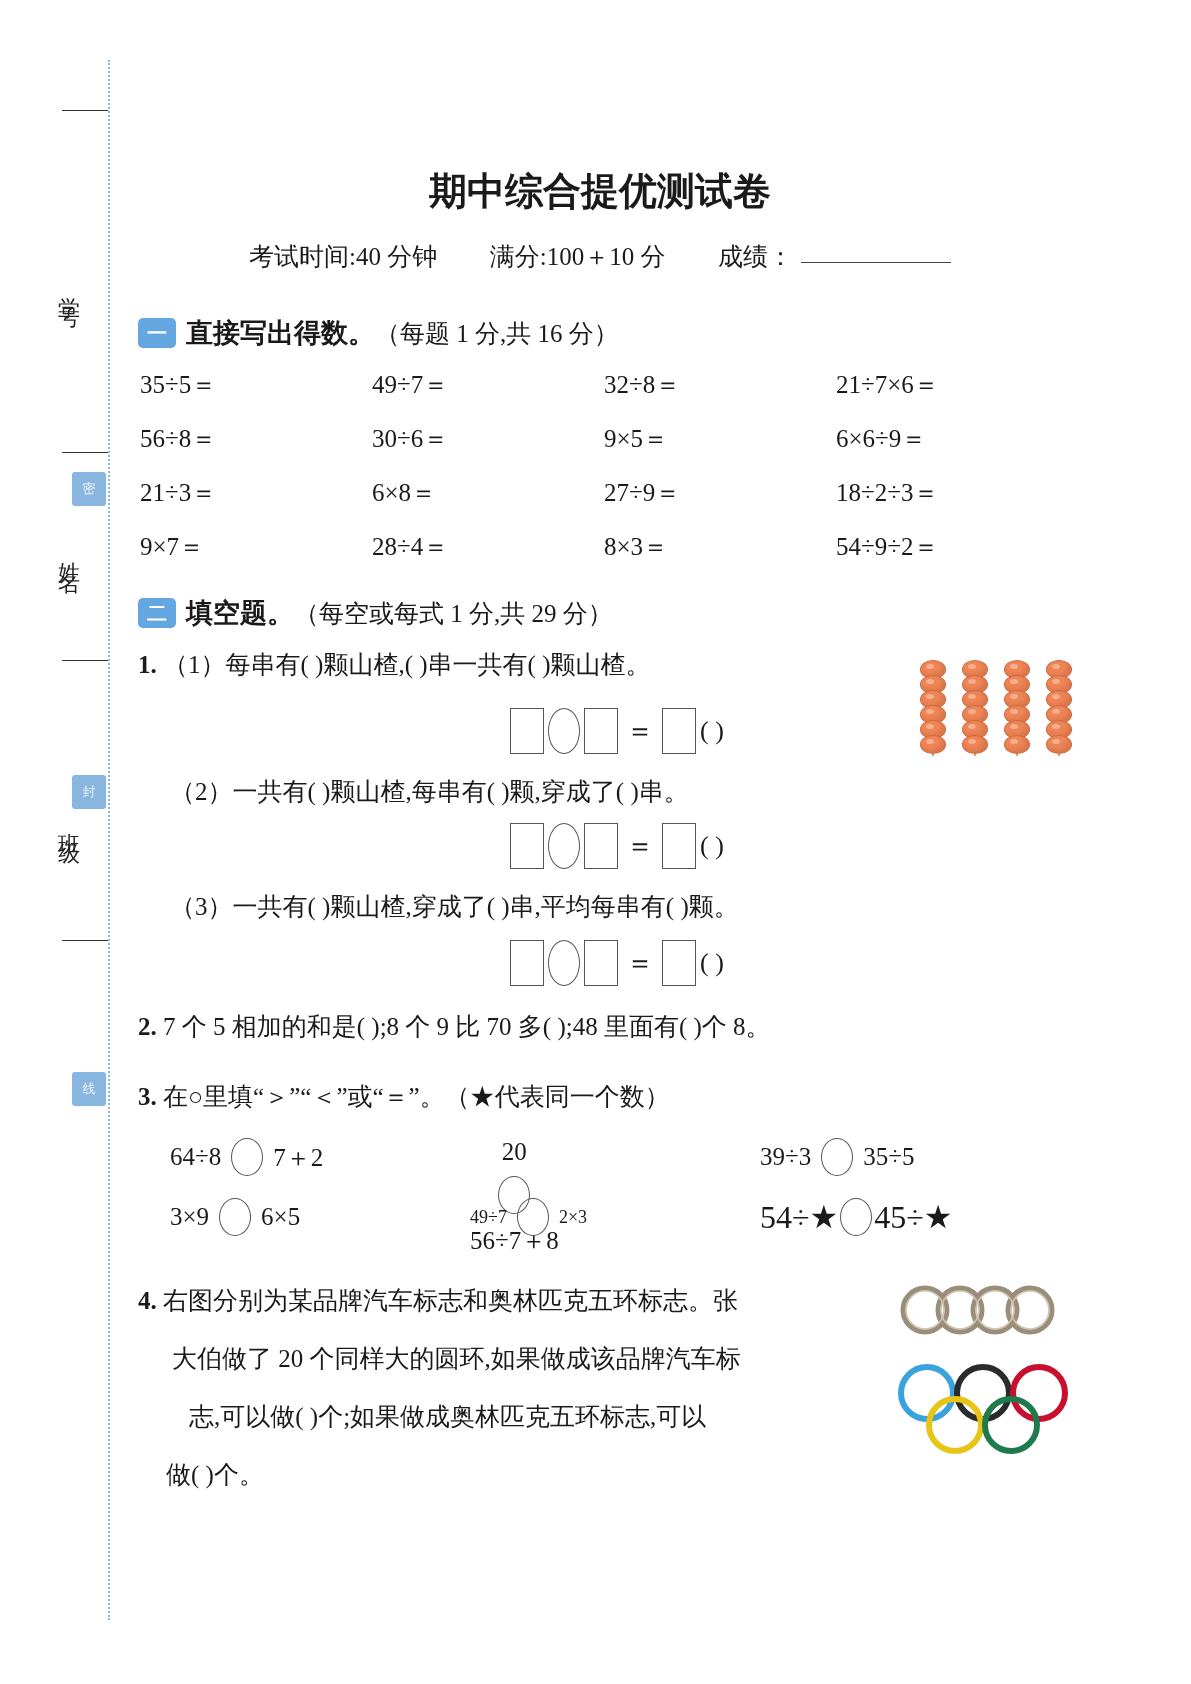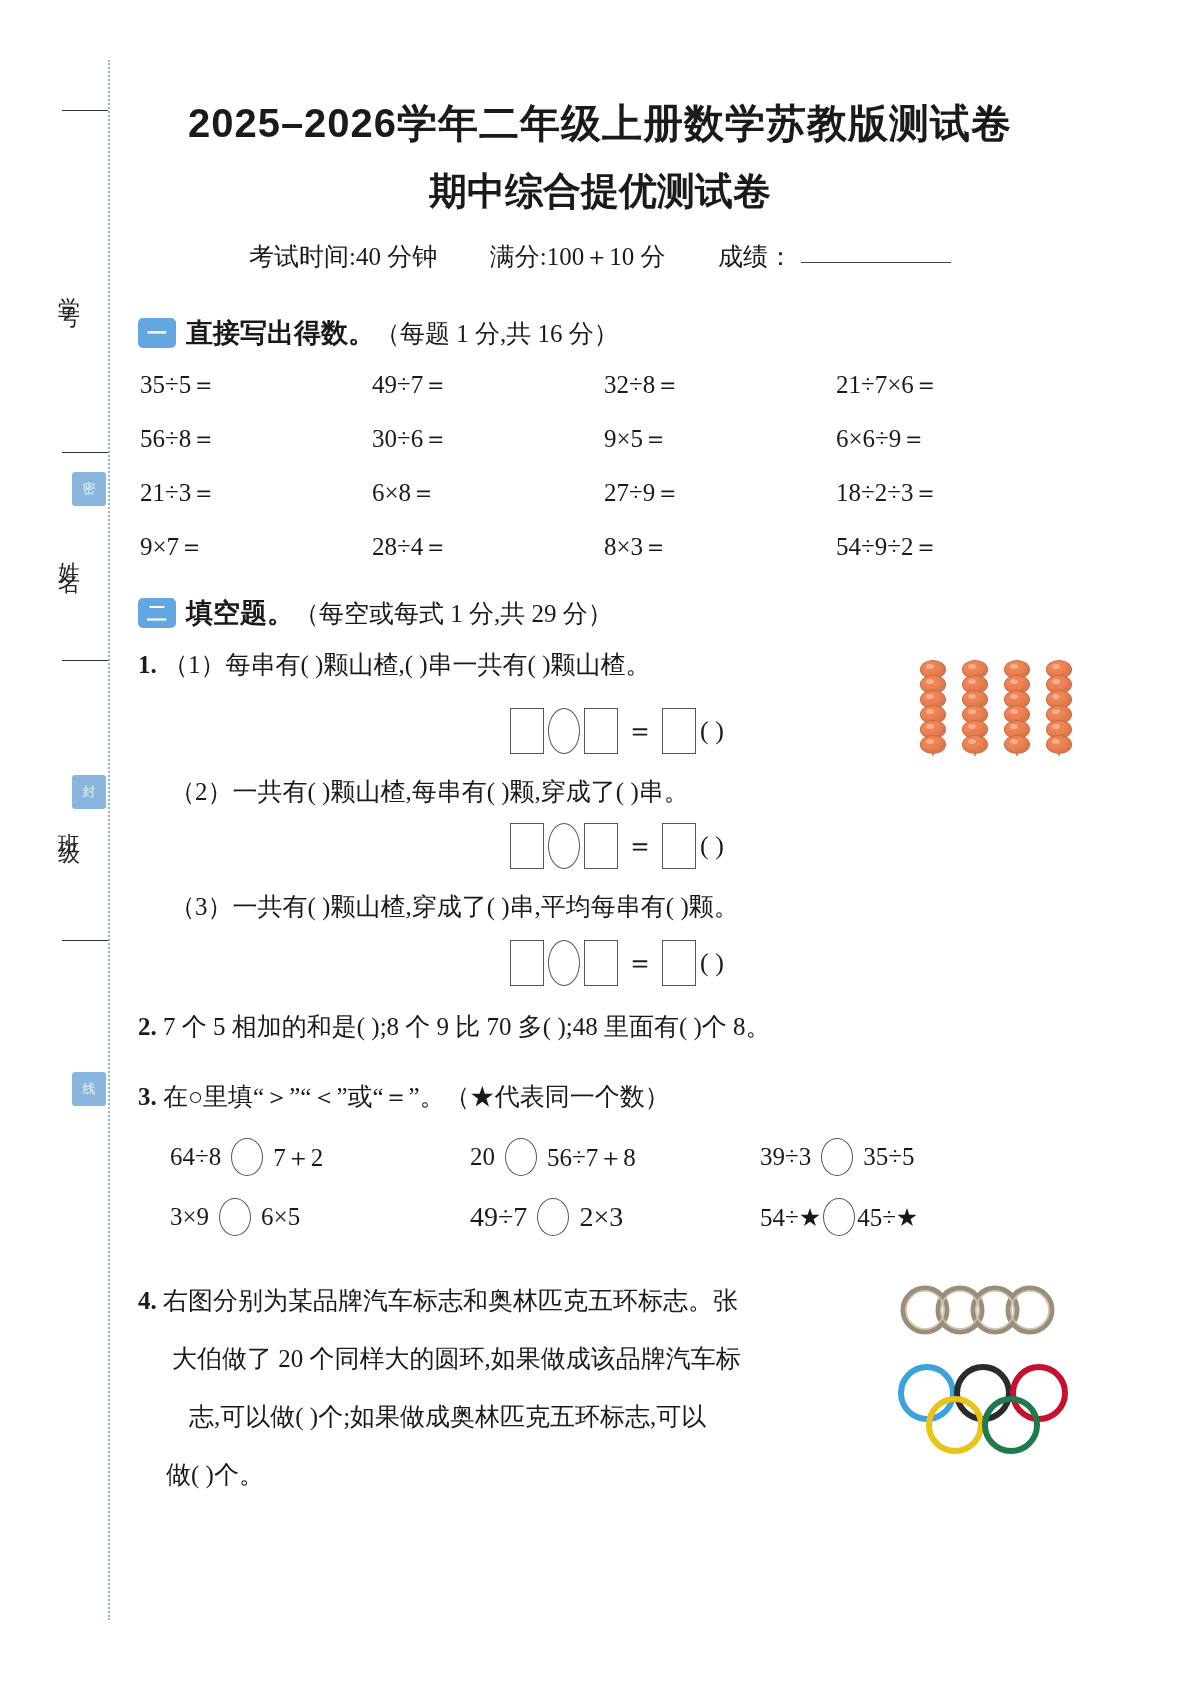--- a/index.html
+++ b/index.html
@@ -129,21 +129,20 @@
     <div class="vlabel" style="top:545px;">姓名</div>
     <div class="vrule" style="top:660px;"></div>
 
     <div class="seal" style="top:775px;">封</div>
     <div class="vlabel" style="top:815px;">班级</div>
     <div class="vrule" style="top:940px;"></div>
 
     <div class="seal" style="top:1072px;">线</div>
   </div>
 
-  <div class="title1">2025–2026学年二年级上册数学苏教版测试卷</div>
   <div class="title2">期中综合提优测试卷</div>
 
   <div class="examinfo">
     <span>考试时间:40 分钟</span>
     <span style="display:inline-block;width:24px;"></span>
     <span>满分:100＋10 分</span>
     <span style="display:inline-block;width:24px;"></span>
     <span>成绩：</span><span class="scoreline"></span>
   </div>
 
@@ -274,44 +273,44 @@
     <span class="qnum">3.</span>
     <span>在○里填“＞”“＜”或“＝”。（★代表同一个数）</span>
   </div>
 
   <div style="position:absolute;left:170px;top:1138px;width:880px;">
     <div style="position:absolute;left:0;display:flex;align-items:center;gap:10px;font-size:25px;">
       <span>64÷8</span>
       <span class="ciro" style="width:30px;height:36px;"></span>
       <span>7＋2</span>
     </div>
-    <div style="position:absolute;left:300px;display:flex;align-items:center;gap:10px;font-size:25px;">
+    <div style="position:absolute;left:300px;display:flex;align-items:center;gap:10px;font-size:25px;flex-direction:column;">
       <span>20</span>
       <span class="ciro" style="width:30px;height:36px;"></span>
       <span>56÷7＋8</span>
     </div>
     <div style="position:absolute;left:590px;display:flex;align-items:center;gap:10px;font-size:25px;">
       <span>39÷3</span>
       <span class="ciro" style="width:30px;height:36px;"></span>
       <span>35÷5</span>
     </div>
   </div>
 
   <div style="position:absolute;left:170px;top:1198px;width:880px;">
     <div style="position:absolute;left:0;display:flex;align-items:center;gap:10px;font-size:25px;">
       <span>3×9</span>
       <span class="ciro" style="width:30px;height:36px;"></span>
       <span>6×5</span>
     </div>
-    <div style="position:absolute;left:300px;display:flex;align-items:center;gap:10px;font-size:28px;">
+    <div style="position:absolute;left:300px;display:flex;align-items:center;gap:10px;font-size:18px;">
       <span>49÷7</span>
       <span class="ciro" style="width:30px;height:36px;"></span>
       <span>2×3</span>
     </div>
-    <div style="position:absolute;left:590px;display:flex;align-items:center;gap:2px;font-size:25px;">
+    <div style="position:absolute;left:590px;display:flex;align-items:center;gap:2px;font-size:32px;">
       <span>54÷★</span>
       <span class="ciro" style="width:30px;height:36px;"></span>
       <span>45÷★</span>
     </div>
   </div>
 
   <div class="q" style="left:138px;top:1282px;">
     <span class="qnum">4.</span>
     <span>右图分别为某品牌汽车标志和奥林匹克五环标志。张</span>
   </div>

